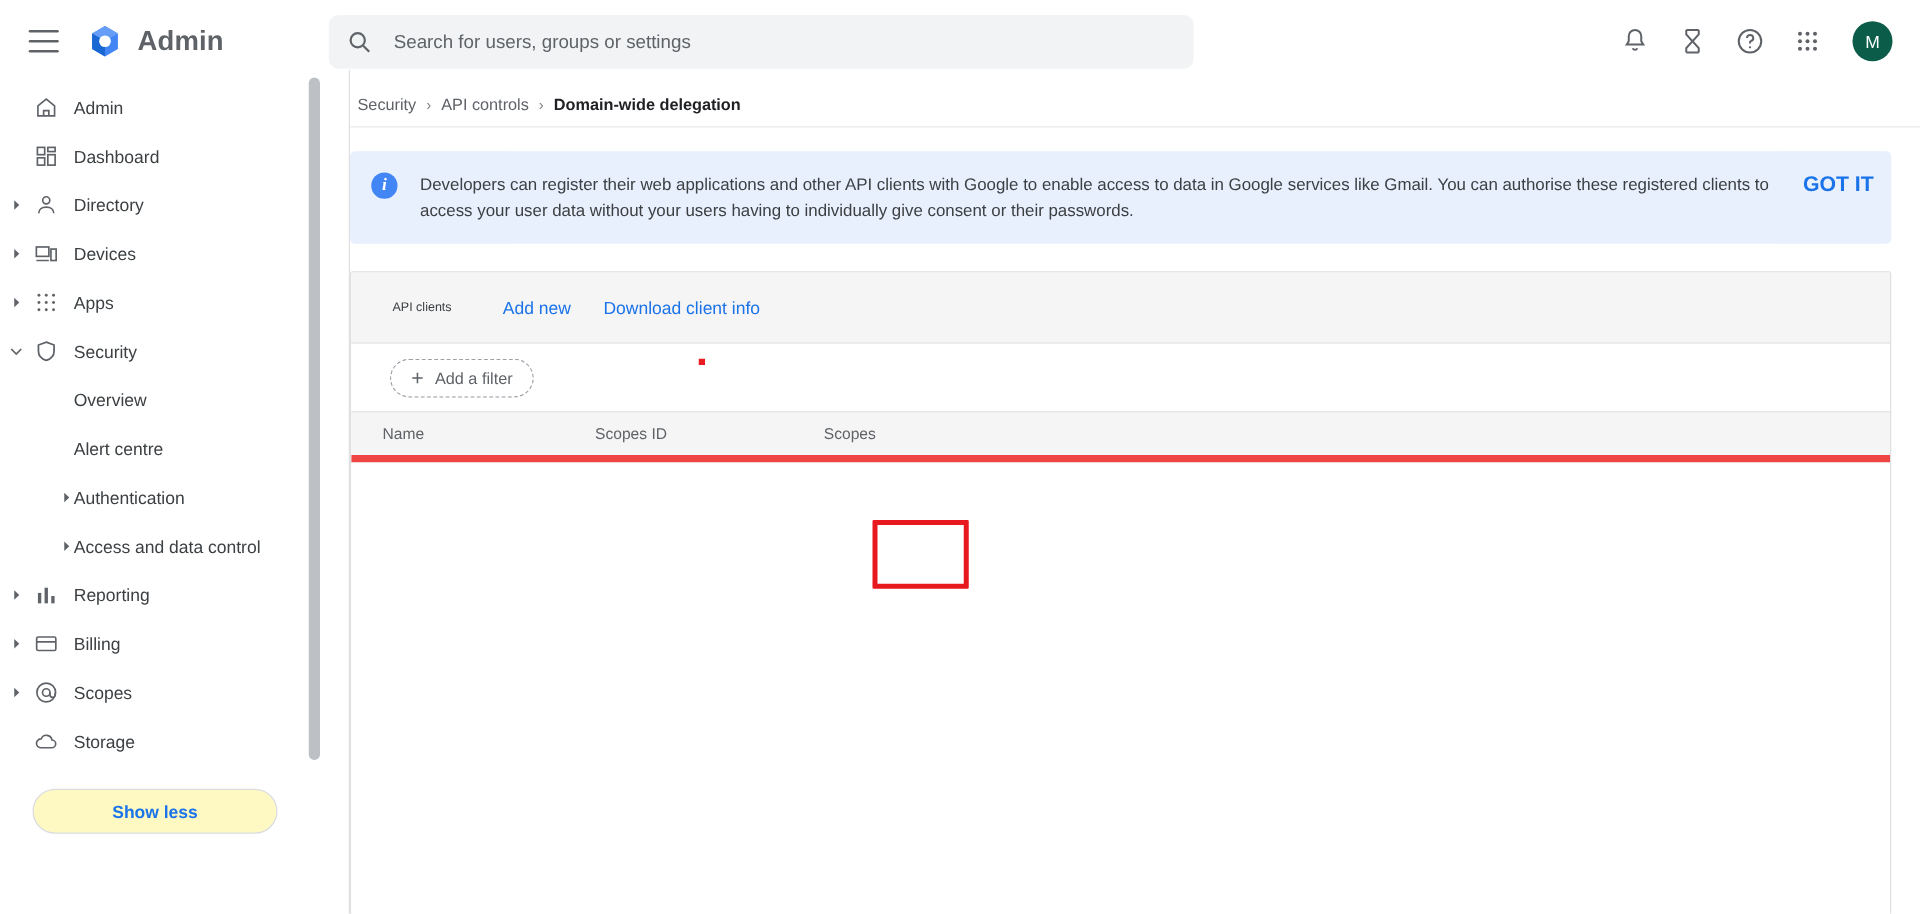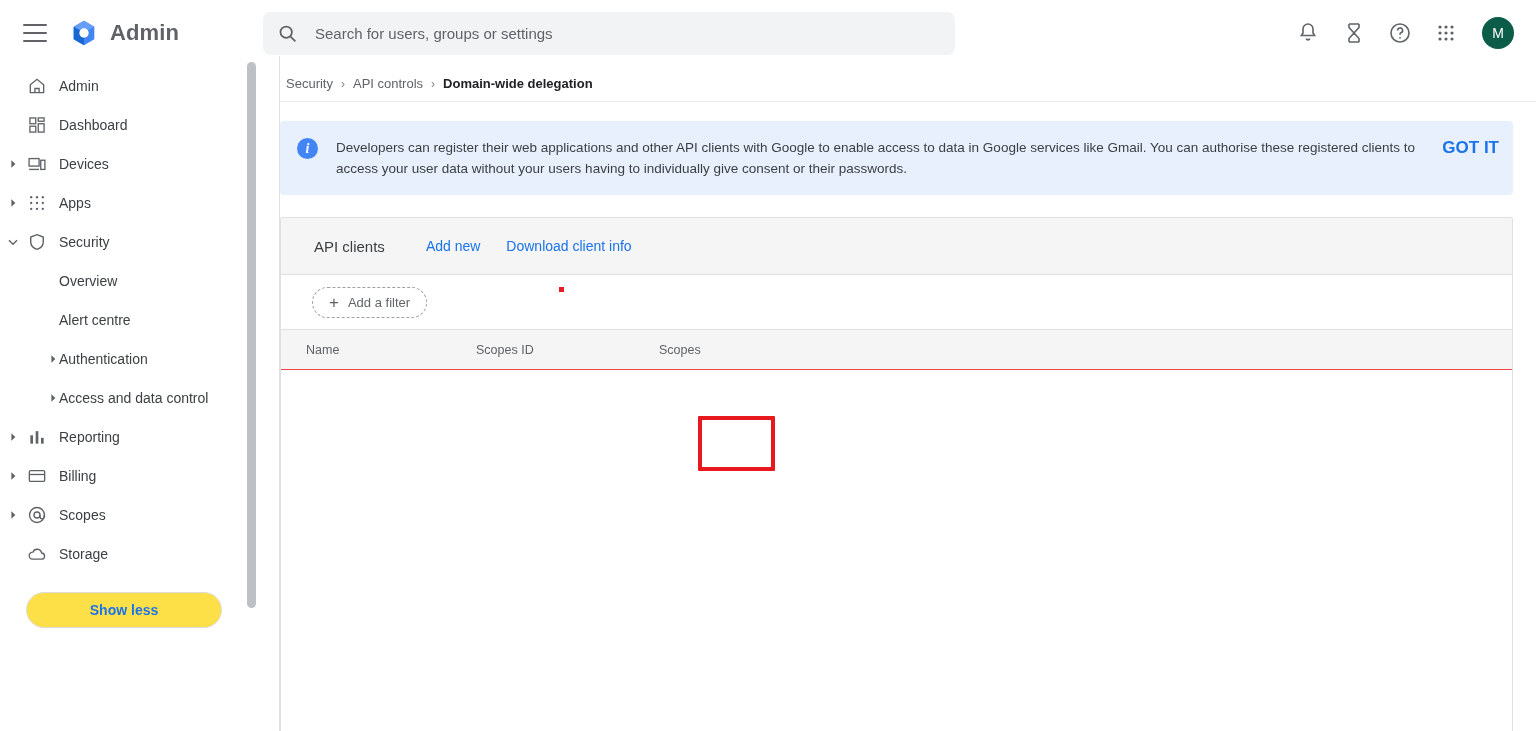--- a/index.html
+++ b/index.html
@@ -70,21 +70,21 @@
     position: absolute; left: 27px; width: 20px; height: 20px;
     display: flex; align-items: center; justify-content: center; color:#5f6368;
   }
   .nav-item .nlabel { margin-left: 59px; white-space: nowrap; }
   .nav-item.sub2 .nlabel { margin-left: 59px; }
   .nav-item.sub2 .arrow { left: 47px; }
   .show-less {
     margin: 19px auto 0; width: 196px; height: 36px;
     border: 1px solid #dadce0; border-radius: 18px;
     display: flex; align-items: center; justify-content: center;
-    font-size: 14px; color: #1a73e8; cursor: pointer; background: #fde047;
+    font-size: 14px; color: #1a73e8; cursor: pointer; background: #fef9c3;
     font-weight: bold;
   }
   .side-scrollbar {
     position: absolute; left: 247px; top: 62px;
     width: 9px; height: 546px; background: #bdc1c6; border-radius: 5px;
   }
   .side-divider {
     position: absolute; left: 279px; top: 56px; width: 1px; height: 675px;
     background: #e0e0e0;
   }
@@ -127,21 +127,21 @@
 
   .card {
     margin-top: 22px; width: 1233px; height: 532px;
     border: 1px solid #e0e0e0; border-radius: 2px; background: #fff;
     position: relative; overflow: hidden;
   }
   .card-header {
     height: 57px; background: #f5f5f5; display: flex; align-items: center;
     padding-left: 33px; border-bottom: 1px solid #e0e0e0;
   }
-  .card-title { font-size: 15px; color: #3c4043; }
+  .card-title { font-size: 10px; color: #3c4043; }
   .card-action {
     font-size: 14px; color: #1a73e8; cursor: pointer; white-space: nowrap;
   }
   .action-add { margin-left: 41px; }
   .action-download { margin-left: 26px; }
 
   .filter-row {
     height: 55px; display: flex; align-items: center; padding-left: 31px;
     background: #fff; border-bottom: 1px solid #e0e0e0; position: relative;
   }
@@ -151,21 +151,21 @@
     font-size: 13px; color: #5f6368; cursor: pointer; background: #fff;
   }
   .filter-plus { font-size: 17px; margin-right: 9px; color: #5f6368; line-height: 1; }
   .red-dot {
     position: absolute; left: 278px; top: 12px;
     width: 5px; height: 5px; background: #ea1c23;
   }
 
   .table-head {
     height: 40px; background: #f5f5f5; display: flex; align-items: center;
-    border-bottom: 1px solid #ef4444; font-size: 12.5px; color: #5f6368;
+    border-bottom: 6px solid #ef4444; font-size: 12.5px; color: #5f6368;
   }
   .th-name { margin-left: 25px; width: 170px; }
   .th-client { width: 183px; }
   .th-scopes { width: 300px; }
   .table-body { background: #fff; height: 376px; }
 
   .highlight-box {
     position: absolute; left: 417px; top: 198px;
     width: 77px; height: 55px;
     border: 4px solid #e8191e; border-radius: 1px;
@@ -253,20 +253,34 @@
           <span class="nlabel">Dashboard</span>
         </div>
         <div class="nav-item">
           <span class="arrow">
             <svg width="10" height="10" viewBox="0 0 10 10">
               <path d="M3.4 1.2 7.4 5 3.4 8.8z" fill="#5f6368"></path>
             </svg>
           </span>
           <span class="nicon">
             <svg viewBox="0 0 24 24" fill="none" stroke="#5f6368" stroke-width="1.6" width="20" height="20">
+              <circle cx="12" cy="7.5" r="3.4"></circle>
+              <path d="M4.8 20c0-3.8 3.2-6 7.2-6s7.2 2.2 7.2 6"></path>
+            </svg>
+          </span>
+          <span class="nlabel">Directory</span>
+        </div>
+        <div class="nav-item">
+          <span class="arrow">
+            <svg width="10" height="10" viewBox="0 0 10 10">
+              <path d="M3.4 1.2 7.4 5 3.4 8.8z" fill="#5f6368"></path>
+            </svg>
+          </span>
+          <span class="nicon">
+            <svg viewBox="0 0 24 24" fill="none" stroke="#5f6368" stroke-width="1.6" width="20" height="20">
               <rect x="2.5" y="5.5" width="12" height="9"></rect>
               <path d="M2.5 18.5h12"></path>
               <rect x="16.5" y="7.5" width="5" height="11"></rect>
             </svg>
           </span>
           <span class="nlabel">Devices</span>
         </div>
         <div class="nav-item">
           <span class="arrow">
             <svg width="10" height="10" viewBox="0 0 10 10">

